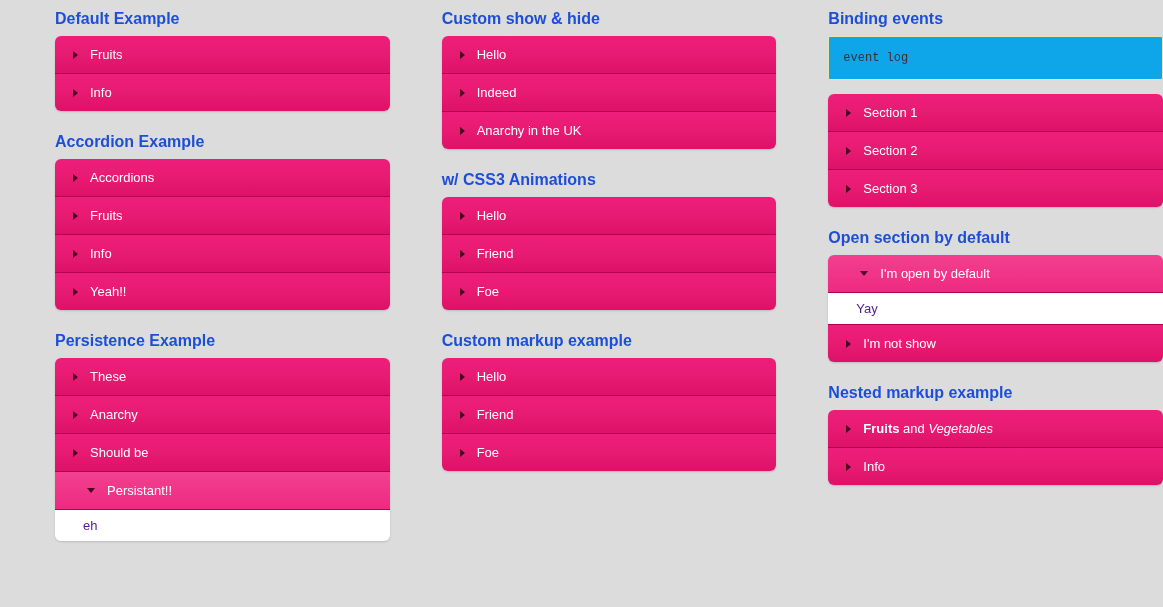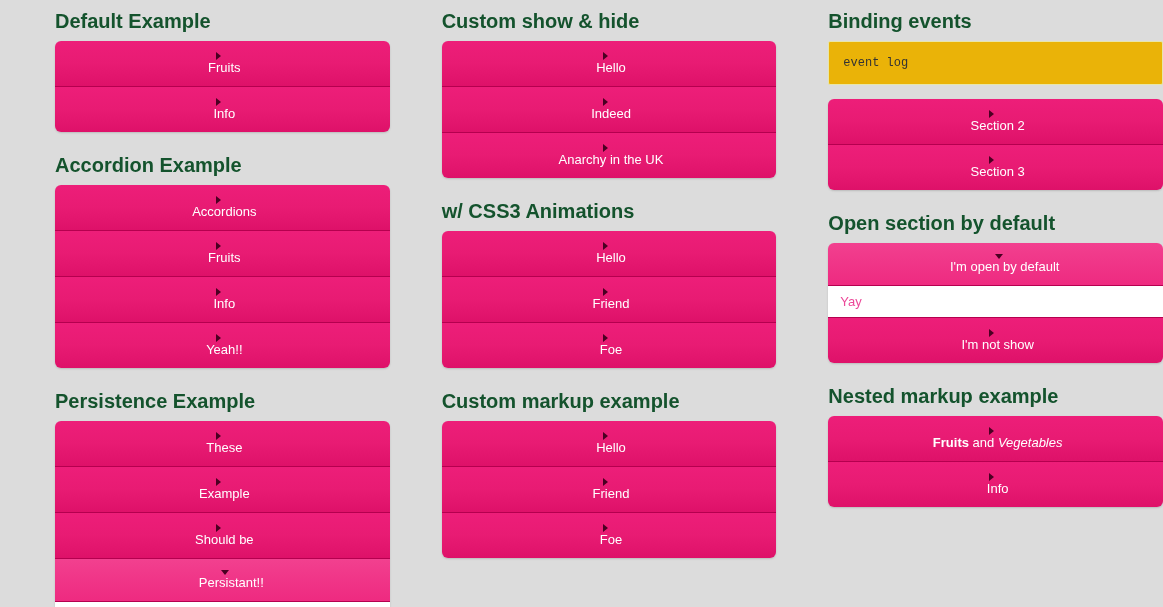--- a/index.html
+++ b/index.html
@@ -14,41 +14,40 @@
   gap: 0;
   justify-content: flex-start;
 }
 .col {
   width: 342px;
   margin: 0 0 0 52px;
 }
 .col:first-child { margin-left: 55px; }
 .group { margin-bottom: 22px; }
 .group-title {
-  font-size: 20px;
+  font-size: 16px;
   font-weight: bold;
-  color: #14532d;
+  color: #1d4ed8;
   margin-bottom: 8px;
 }
 .accordion {
   border-radius: 6px;
   overflow: hidden;
   box-shadow: 0 1px 2px rgba(0,0,0,0.15);
 }
 .item {
   background: linear-gradient(to bottom, #ed1e79 0%, #e81b73 50%, #de1169 100%);
   border-bottom: 1px solid #b5004f;
   color: #fff;
   padding: 11px 14px 11px 18px;
   display: flex;
   align-items: center;
   cursor: pointer;
   font-size: 13px;
   position: relative;
-  flex-direction: column;
 }
 .item:last-child { border-bottom: none; }
 .item.open {
   background: linear-gradient(to bottom, #f2408f 0%, #ee2a80 100%);
   padding-left: 32px;
 }
 .item .tri {
   width: 0; height: 0;
   border-top: 4px solid transparent;
   border-bottom: 4px solid transparent;
@@ -60,28 +59,28 @@
   border-left: 4px solid transparent;
   border-right: 4px solid transparent;
   border-top: 5px solid #4a0022;
   border-bottom: none;
 }
 .item .lbl { color: #fff; }
 .item .lbl b { font-weight: bold; }
 .item .lbl i { font-style: italic; }
 .content {
   background: #fff;
-  padding: 8px 12px;
+  padding: 8px 28px;
   font-size: 13px;
-  color: #ec4899;
+  color: #4c1d95;
   border-bottom: 1px solid #b5004f;
 }
 .content:last-child { border-bottom: none; }
 .eventlog {
-  background: #eab308;
+  background: #0ea5e9;
   border: 1px solid #e8e6a8;
   padding: 14px 14px;
   font-family: "Courier New", monospace;
   font-size: 12px;
   color: #333;
   margin-bottom: 14px;
   border-radius: 2px;
 }
 </style>
 </head>
@@ -129,21 +128,21 @@
 
     <div class="group">
       <div class="group-title">Persistence Example</div>
       <div class="accordion">
         <div class="item">
           <span class="tri"></span>
           <span class="lbl">These</span>
         </div>
         <div class="item">
           <span class="tri"></span>
-          <span class="lbl">Example</span>
+          <span class="lbl">Anarchy</span>
         </div>
         <div class="item">
           <span class="tri"></span>
           <span class="lbl">Should be</span>
         </div>
         <div class="item open">
           <span class="tri"></span>
           <span class="lbl">Persistant!!</span>
         </div>
         <div class="content">eh</div>
@@ -211,20 +210,24 @@
   </div>
 
   <div class="col">
 
     <div class="group">
       <div class="group-title">Binding events</div>
       <div class="eventlog">event log</div>
       <div class="accordion">
         <div class="item">
           <span class="tri"></span>
+          <span class="lbl">Section 1</span>
+        </div>
+        <div class="item">
+          <span class="tri"></span>
           <span class="lbl">Section 2</span>
         </div>
         <div class="item">
           <span class="tri"></span>
           <span class="lbl">Section 3</span>
         </div>
       </div>
     </div>
 
     <div class="group">

